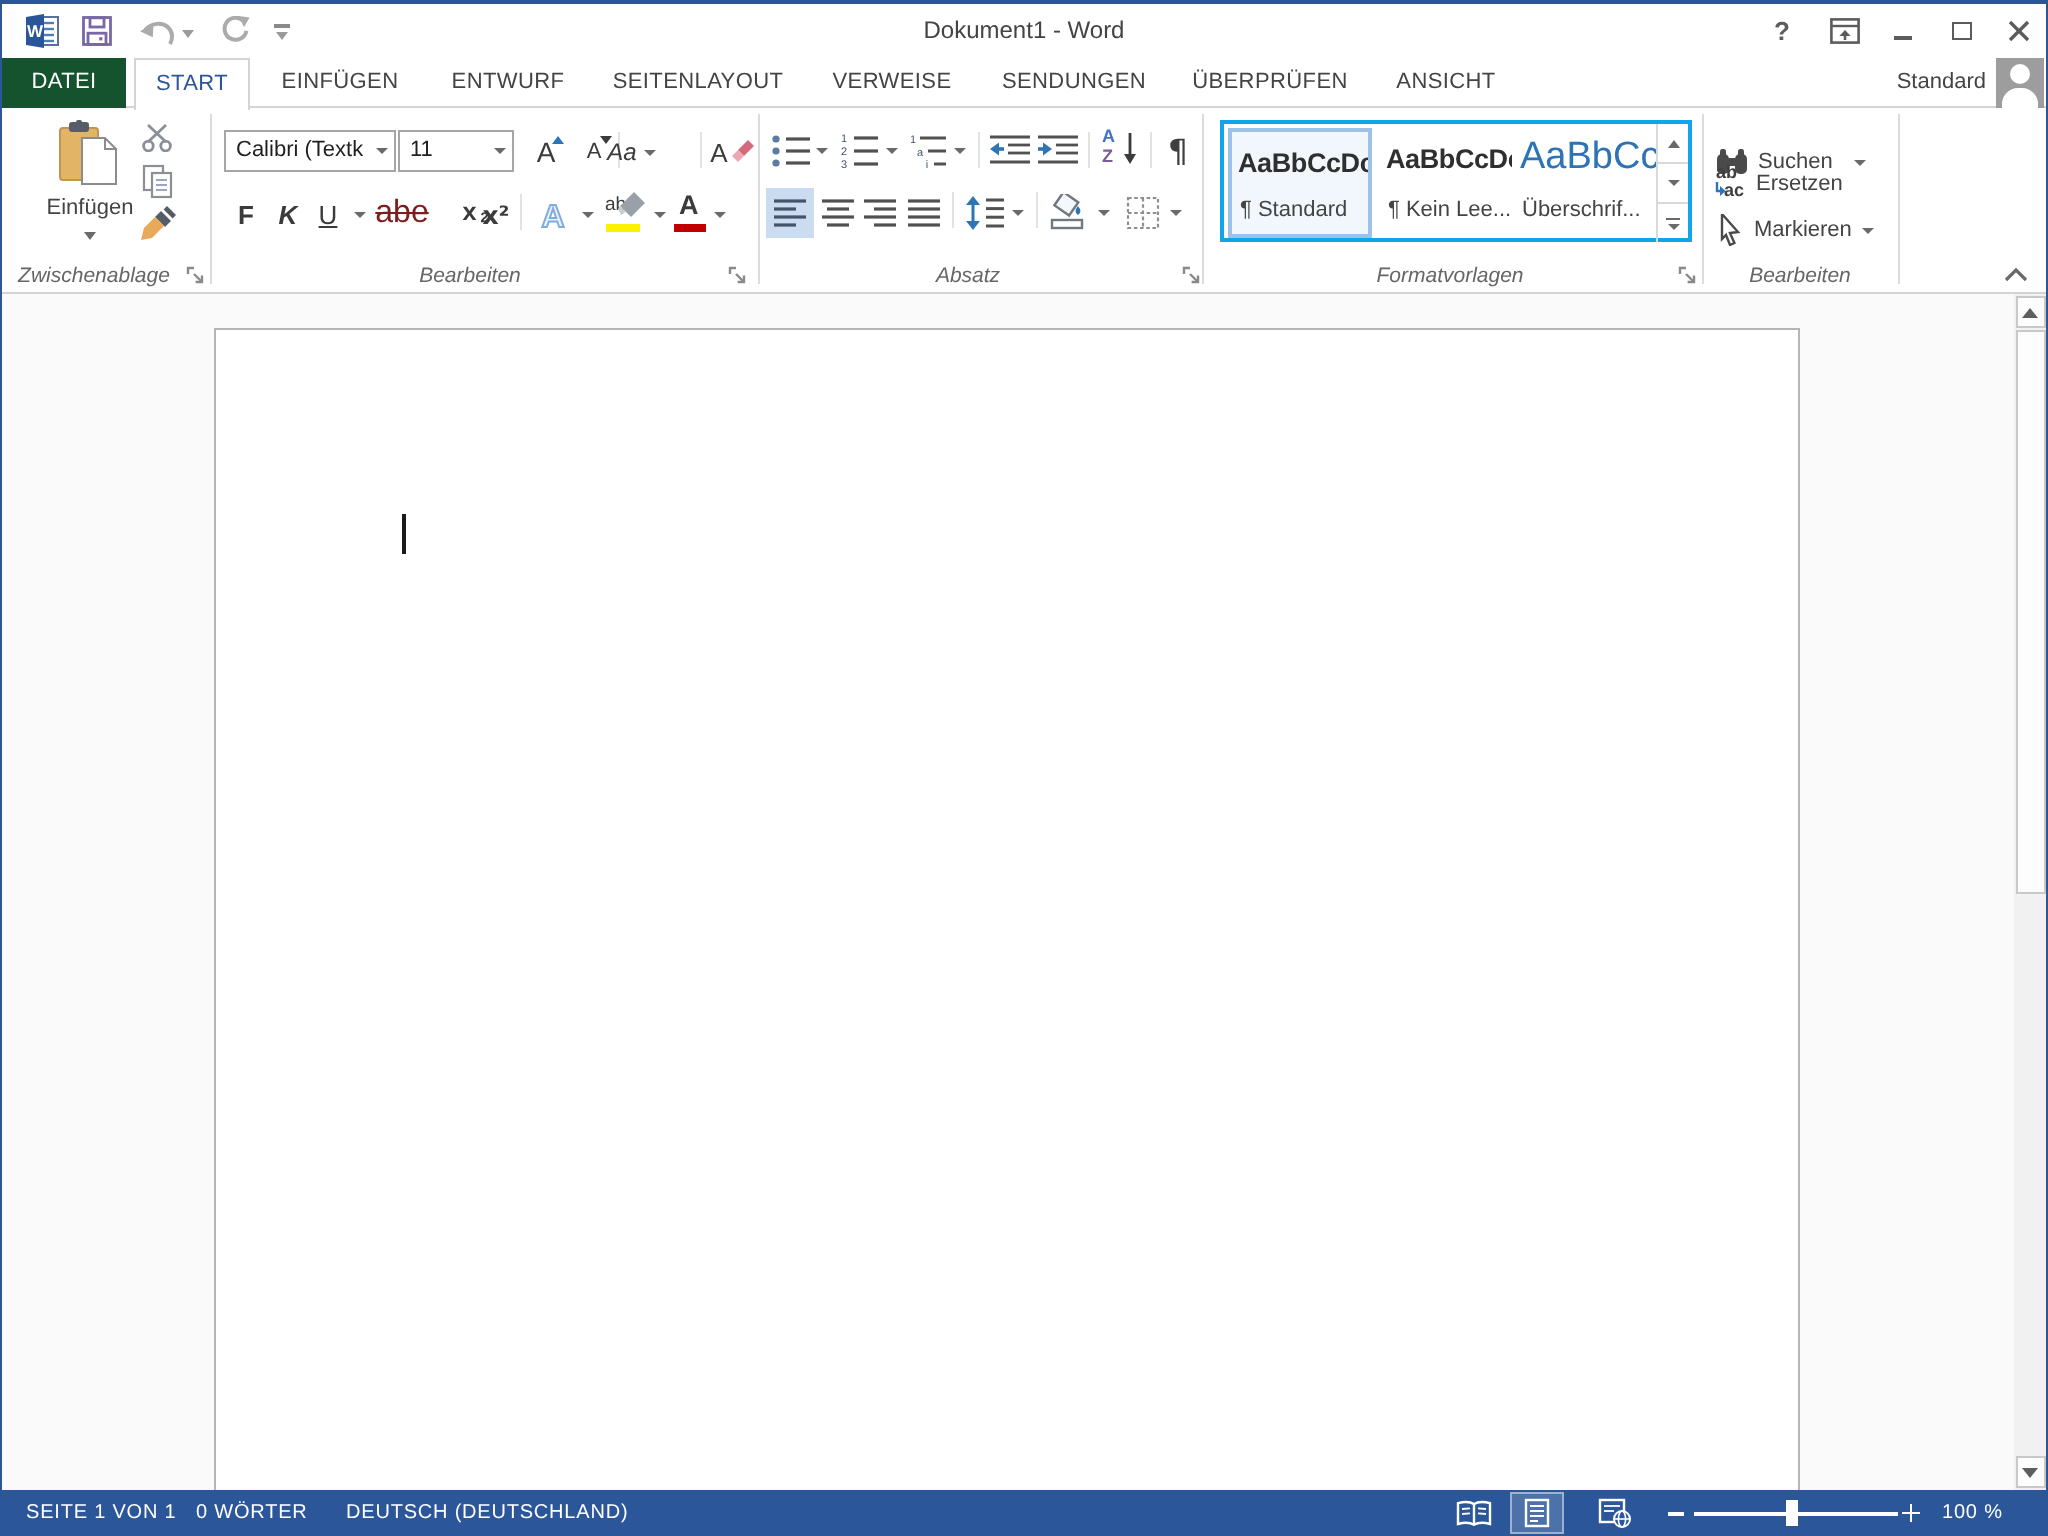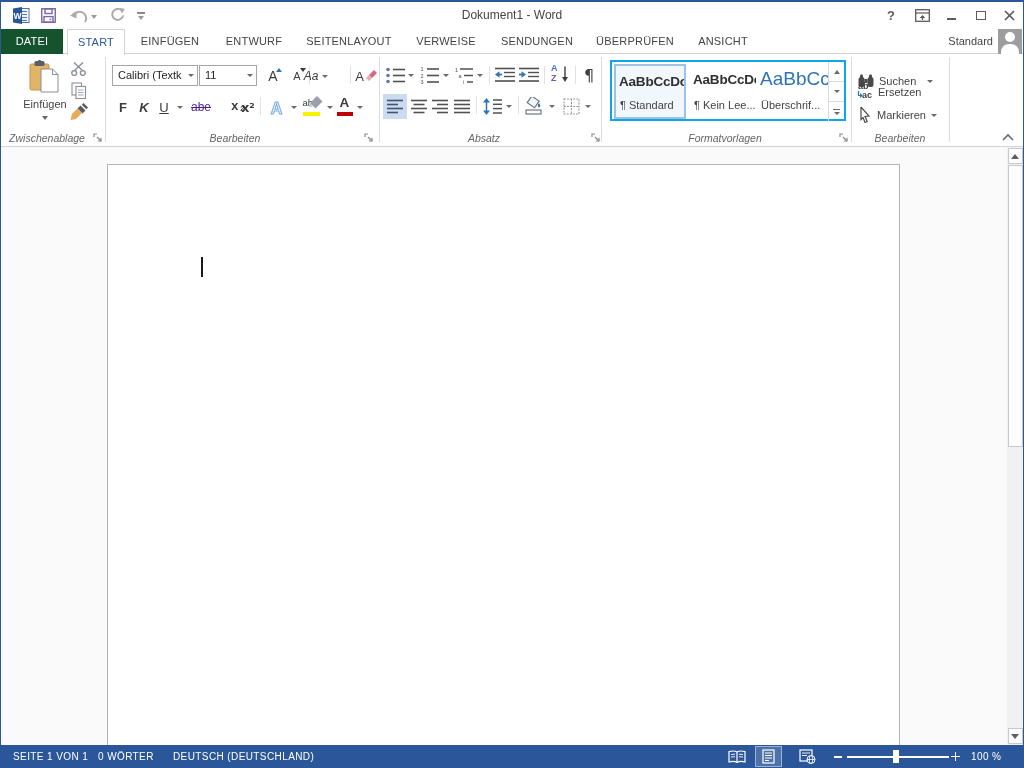--- a/index.html
+++ b/index.html
@@ -253,21 +253,21 @@
     <div class="btn22" style="left:134px; top:42px; width:18px;">
       <span style="font-size:13px; font-style:italic; font-weight:bold; color:#3b3b3b;">K</span>
     </div>
     <div class="btn22" style="left:153px; top:42px; width:20px;">
       <span style="font-size:13px; text-decoration:underline; color:#3b3b3b;">U</span>
     </div>
     <div class="btn22" style="left:173px; top:42px; width:12px;">
       <div class="ddsm"></div>
     </div>
     <div class="btn22" style="left:187px; top:42px; width:26px;">
-      <span style="font-size:12px; text-decoration:line-through; color:#4c1d95;">abe</span>
+      <span style="font-size:16px; text-decoration:line-through; color:#7f1d1d;">abe</span>
     </div>
     <div class="btn22" style="left:213px; top:42px; width:22px;">
       <span style="font-size:12.5px; font-weight:bold; color:#3b3b3b; font-family:Liberation Mono, monospace;margin-left:27px;">x₂</span>
     </div>
     <div class="btn22" style="left:236px; top:42px; width:22px;">
       <span style="font-size:12.5px; font-weight:bold; color:#3b3b3b; font-family:'DejaVu Sans',sans-serif;">x²</span>
     </div>
     <div class="minisep" style="left:259px; top:43px;"></div>
     <div class="btn22" style="left:263px; top:42px; width:24px;">
       <svg width="17" height="17" viewBox="0 0 17 17">

